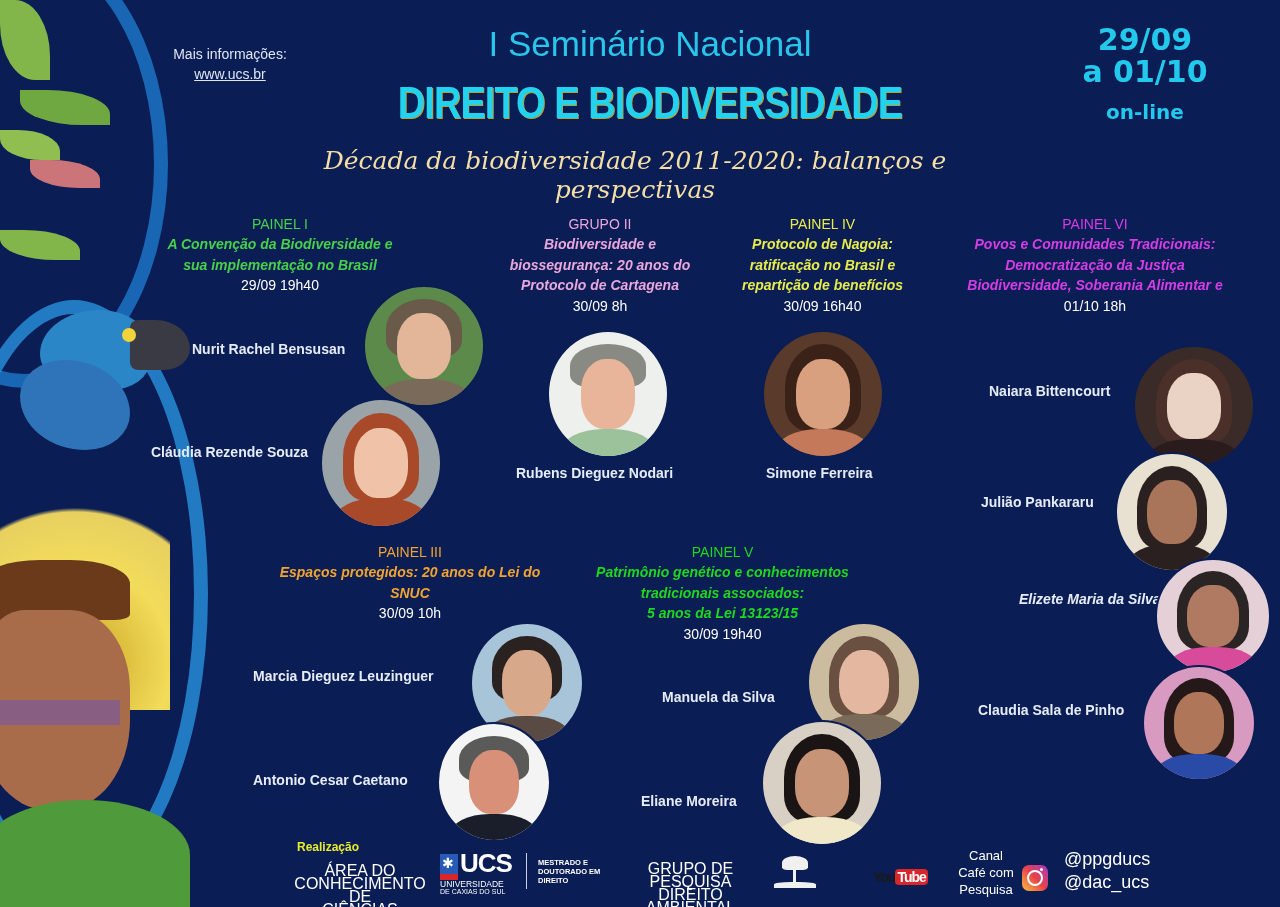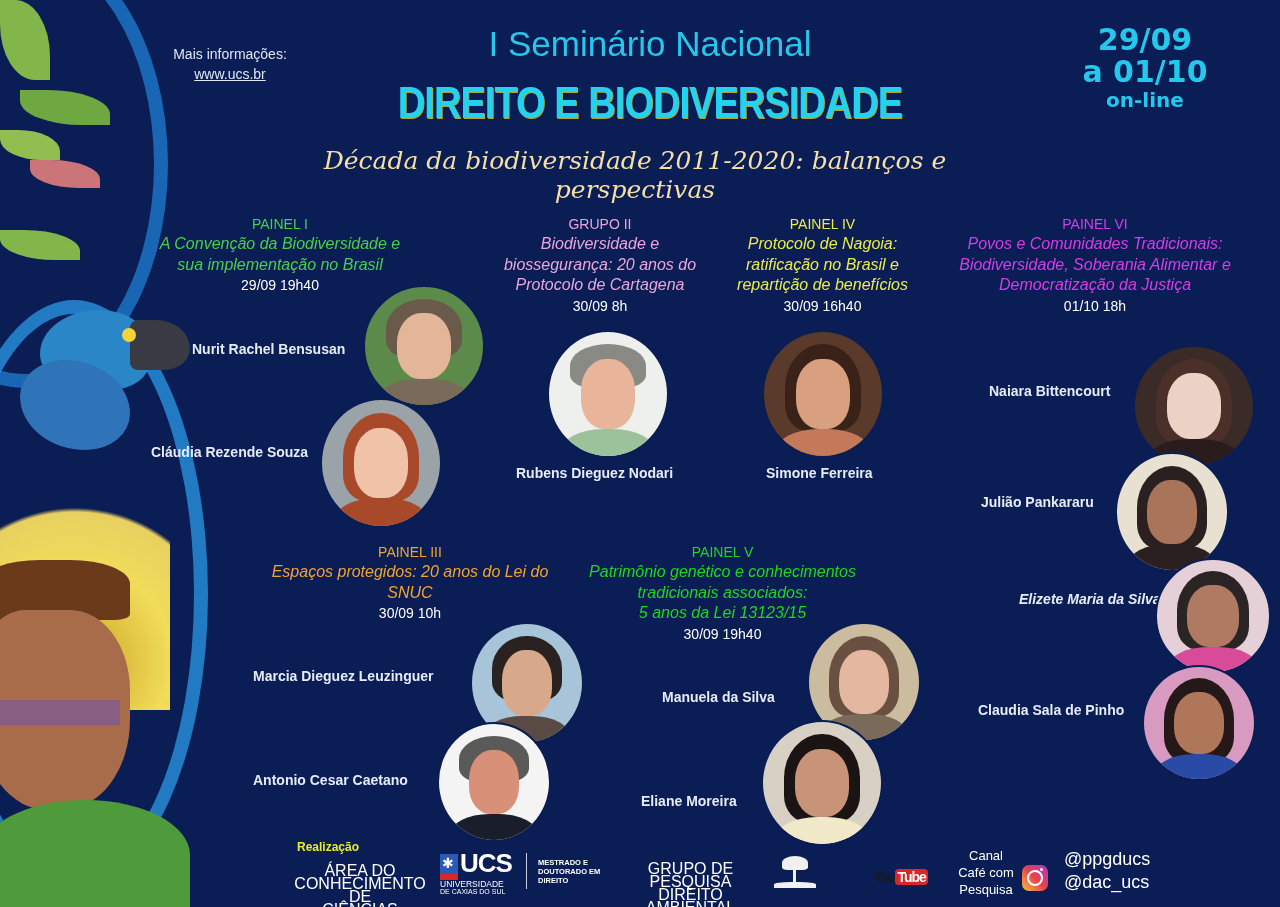--- a/index.html
+++ b/index.html
@@ -8,24 +8,24 @@
   .art{left:0;top:0;width:220px;height:907px;overflow:hidden;}
   .helix{position:absolute;border-radius:50%;border:14px solid #1f7fd6;opacity:.75;}
   .leaf{position:absolute;background:#8fc84a;border-radius:0 70% 0 70%;opacity:.9;}
   .info{left:150px;top:44px;width:160px;font-size:14px;color:#dfe6f2;text-align:center;line-height:20px;font-family:"Liberation Sans",sans-serif;}
   .info a{color:#dfe6f2;text-decoration:underline;}
   .t1{left:380px;top:24px;width:540px;font-size:35px;color:#28c6ea;font-family:"Liberation Sans",sans-serif;text-align:center;}
   .t2{left:340px;top:78px;width:620px;font-size:44px;font-weight:bold;color:#22d3ef;font-family:"Liberation Sans",sans-serif;text-align:center;letter-spacing:-1px;transform:scaleX(0.86);text-shadow:1px 1px 0 #b8a030;}
   .t3{left:240px;top:146px;width:790px;font-size:25px;font-style:italic;color:#f5dfa6;font-family:"DejaVu Serif",serif;text-align:center;}
   .dates{left:1060px;top:24px;width:170px;text-align:center;color:#22c9ec;font-weight:bold;font-family:"DejaVu Sans",sans-serif;}
   .dates .d1{font-size:30px;line-height:32px;}
-  .dates .d2{font-size:20px;margin-top:0;}
+  .dates .d2{font-size:20px;margin-top:12px;}
   .panel{position:absolute;text-align:center;font-family:"Liberation Sans",sans-serif;}
   .panel .lbl{font-size:14px;line-height:20px;}
-  .panel .ttl{font-size:16px;font-weight:normal;font-style:italic;line-height:20.5px;}
+  .panel .ttl{font-size:14px;font-weight:bold;font-style:italic;line-height:20.5px;}
   .panel .when{font-size:14px;color:#fff;line-height:20px;}
   .spk{position:absolute;font-size:14px;font-weight:bold;color:#e6ecf7;font-family:"Liberation Sans",sans-serif;white-space:nowrap;}
   .photo{position:absolute;border-radius:50%;overflow:hidden;border:2px solid #0a1d54;}
   .photo .face{position:absolute;left:27%;top:22%;width:46%;height:56%;border-radius:45% 45% 42% 42%;}
   .photo .hair{position:absolute;left:18%;top:10%;width:64%;height:50%;border-radius:50% 50% 30% 30%;}
   .photo .body{position:absolute;left:10%;top:78%;width:80%;height:40%;border-radius:45% 45% 0 0;}
   .footer-text{position:absolute;font-size:16px;color:#fff;text-align:center;line-height:13px;font-family:"Liberation Sans",sans-serif;}
 </style>
 </head>
 <body>
@@ -111,22 +111,22 @@
 <div class="photo" style="left:762px;top:330px;width:118px;height:124px;background:#5a3a2a;">
   <div class="hair" style="background:#3a2218;height:70%;"></div>
     <div class="face" style="background:#d8a07e;"></div>
     <div class="body" style="background:#c47a5a;"></div>
 </div>
 <div class="spk" style="left:766px;top:465px;">Simone Ferreira</div>
 
 <div class="panel" style="left:935px;top:214px;width:320px;color:#d53de6;">
   <div class="lbl">PAINEL VI</div>
   <div class="ttl">Povos e Comunidades Tradicionais:</div>
+  <div class="ttl">Democratização da Justiça</div>
   <div class="ttl">Biodiversidade, Soberania Alimentar e</div>
-  <div class="ttl">Democratização da Justiça</div>
   <div class="when">01/10   18h</div>
 </div>
 <div class="spk" style="left:989px;top:383px;">Naiara Bittencourt</div>
 <div class="photo" style="left:1133px;top:345px;width:118px;height:118px;background:#3a2a28;">
   <div class="hair" style="background:#4a3028;height:72%;"></div>
     <div class="face" style="background:#ead2c4;"></div>
     <div class="body" style="background:#2a1c1c;"></div>
 </div>
 <div class="spk" style="left:981px;top:494px;">Julião Pankararu</div>
 <div class="photo" style="left:1115px;top:452px;width:110px;height:116px;background:#e8e0d0;">

